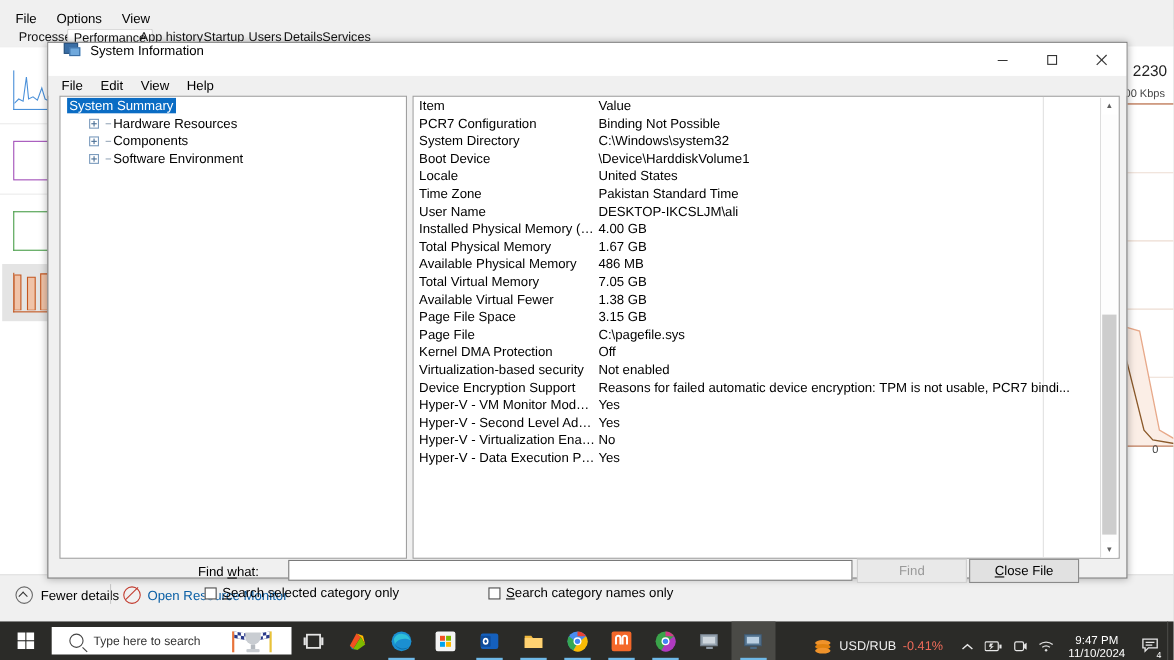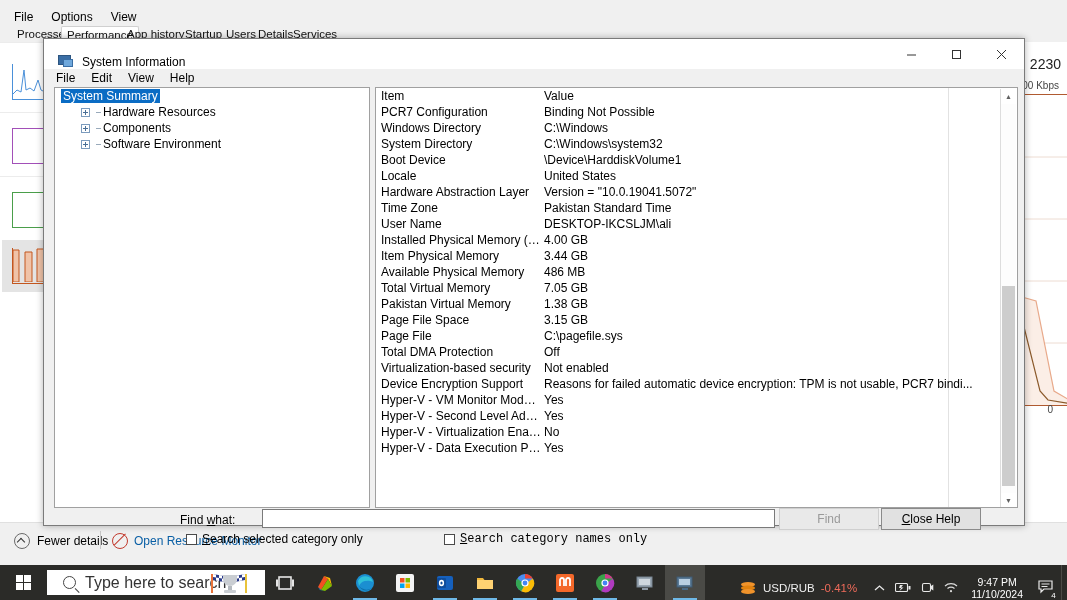--- a/index.html
+++ b/index.html
@@ -37,21 +37,21 @@
   .chev-circle{width:14px;height:14px;border:1px solid #6a6a6a;border-radius:50%;position:relative;}
   .chev-circle::after{content:"";position:absolute;left:3px;top:5px;width:5px;height:5px;border-left:1.3px solid #333;border-top:1.3px solid #333;transform:rotate(45deg);}
   .tm-divider{position:absolute;left:100px;top:8px;width:1px;height:18px;background:#c8c8c8;}
   .tm-resmon{position:absolute;left:112px;top:10px;display:flex;align-items:center;gap:6px;font-size:12px;color:#0a5fa5;}
   .resmon-ic{width:14px;height:14px;border:1.2px solid #c23b2e;border-radius:50%;position:relative;}
   .resmon-ic::after{content:"";position:absolute;left:-1px;top:5px;width:16px;height:1.4px;background:#c23b2e;transform:rotate(-45deg);}
 
   
   .sysinfo{position:absolute;left:43px;top:38px;width:980px;height:486px;background:#f0f0f0;
            border:1px solid #7a7a7a;box-shadow:0 0 7px rgba(0,0,0,.30);}
-  .si-title{position:relative;height:30px;background:#fff;display:flex;align-items:flex-end;}
+  .si-title{position:relative;height:30px;background:#fff;display:flex;align-items:flex-start;}
   .si-ico{width:16px;height:14px;margin-left:14px;margin-right:8px;position:relative;}
   .si-ico .mon{position:absolute;left:0;top:0;width:13px;height:10px;background:#3a6ea5;border:1px solid #2d5580;box-sizing:border-box;}
   .si-ico .mon2{position:absolute;left:5px;top:4px;width:10px;height:8px;background:#6fa8dc;border:1px solid #3a6ea5;box-sizing:border-box;}
   .si-title-text{font-size:12px;color:#000;}
   .si-wbtns{position:absolute;right:0;top:0;height:30px;display:flex;}
   .si-wbtn{width:45px;height:30px;display:flex;align-items:center;justify-content:center;font-size:12px;color:#333;}
   .si-wbtn svg{display:block;}
   .si-menubar{height:18px;background:#f0f0f0;display:flex;align-items:center;gap:16px;padding-left:12px;font-size:12px;}
 
   .si-panes{position:absolute;left:6px;top:48px;width:968px;height:420px;}
@@ -81,32 +81,32 @@
   .find-label{position:absolute;left:130px;top:2px;font-size:12px;}
   .find-input{position:absolute;left:212px;top:-2px;width:513px;height:19px;background:#fff;border:1px solid #7a7a7a;box-sizing:border-box;}
   .btn{position:absolute;top:-3px;height:22px;font-size:12px;display:flex;align-items:center;justify-content:center;
        background:#e1e1e1;border:1px solid #adadad;box-sizing:border-box;}
   .btn.disabled{color:#9a9a9a;background:#e9e9e9;border-color:#cfcfcf;}
   .btn.find{left:729px;width:100px;}
   .btn.close{left:831px;width:100px;background:#e1e1e1;border:1px solid #8a8a8a;color:#000;}
   .chk-wrap{position:absolute;top:21px;display:flex;align-items:center;gap:5px;font-size:12px;}
   .chk{width:11px;height:11px;border:1px solid #4a4a4a;background:#fff;box-sizing:border-box;}
   .chk1{left:136px;}
-  .chk2{left:394px;font-family:Liberation Mono, monospace;}
+  .chk2{left:394px;}
   u{text-decoration:underline;}
 
   
   .taskbar{position:absolute;left:0;top:565px;width:1067px;height:35px;background:#2b2b28;display:flex;align-items:center;}
   .start{width:46px;height:35px;display:flex;align-items:center;justify-content:center;}
   .start-grid{width:15px;height:15px;display:grid;grid-template-columns:7px 7px;grid-template-rows:7px 7px;gap:1px;}
   .start-grid i{background:#fff;display:block;}
   .tb-search{width:218px;height:25px;background:#fff;display:flex;align-items:center;position:relative;margin-left:1px;}
   .tb-search .mag{width:11px;height:11px;border:1.4px solid #444;border-radius:50%;margin-left:16px;position:relative;}
   .tb-search .mag::after{content:"";position:absolute;right:-5px;bottom:-3px;width:6px;height:1.4px;background:#444;transform:rotate(45deg);}
-  .tb-search .ph{font-size:16px;color:#333;margin-left:9px;}
+  .tb-search .ph{font-size:11px;color:#333;margin-left:9px;}
   .tb-search .flags{position:absolute;right:6px;top:1px;width:58px;height:23px;display:flex;align-items:center;justify-content:center;gap:1px;}
   .tbicon{width:40px;height:35px;display:flex;align-items:center;justify-content:center;position:relative;}
   .tbicon.active::after{content:"";position:absolute;bottom:0;left:8px;width:24px;height:2px;background:#6fb9e8;}
   .tbicon.focus{background:#4a4a46;}
   .sq{width:20px;height:20px;border-radius:3px;display:block;}
   .tray{margin-left:auto;display:flex;align-items:center;height:35px;padding-right:6px;gap:0;margin-top:10px;}
   .stock{display:flex;align-items:center;gap:6px;margin-right:10px;}
   .stock-ic{width:17px;height:14px;position:relative;}
   .stock-txt{font-size:11.5px;color:#eee;}
   .stock-pct{font-size:11.5px;color:#ef6b5a;}
@@ -263,77 +263,69 @@
         <div class="lst-inner">
           <div class="lst-row header">
             <span class="c-item">Item</span>
             <span class="c-val">Value</span>
           </div>
           <div class="lst-row">
               <span class="c-item">PCR7 Configuration</span>
               <span class="c-val">Binding Not Possible</span>
             </div>
           <div class="lst-row">
-              <span class="c-item">Windows Directory</span>
-              <span class="c-val">C:\Windows</span>
-            </div>
-          <div class="lst-row">
               <span class="c-item">System Directory</span>
               <span class="c-val">C:\Windows\system32</span>
             </div>
           <div class="lst-row">
               <span class="c-item">Boot Device</span>
               <span class="c-val">\Device\HarddiskVolume1</span>
             </div>
           <div class="lst-row">
               <span class="c-item">Locale</span>
               <span class="c-val">United States</span>
             </div>
           <div class="lst-row">
-              <span class="c-item">Hardware Abstraction Layer</span>
-              <span class="c-val">Version = "10.0.19041.5072"</span>
-            </div>
-          <div class="lst-row">
               <span class="c-item">Time Zone</span>
               <span class="c-val">Pakistan Standard Time</span>
             </div>
           <div class="lst-row">
               <span class="c-item">User Name</span>
               <span class="c-val">DESKTOP-IKCSLJM\ali</span>
             </div>
           <div class="lst-row">
               <span class="c-item">Installed Physical Memory (RAM)</span>
               <span class="c-val">4.00 GB</span>
             </div>
           <div class="lst-row">
-              <span class="c-item">Item Physical Memory</span>
-              <span class="c-val">3.44 GB</span>
+              <span class="c-item">Total Physical Memory</span>
+              <span class="c-val">1.67 GB</span>
             </div>
           <div class="lst-row">
               <span class="c-item">Available Physical Memory</span>
               <span class="c-val">486 MB</span>
             </div>
           <div class="lst-row">
               <span class="c-item">Total Virtual Memory</span>
               <span class="c-val">7.05 GB</span>
             </div>
           <div class="lst-row">
-              <span class="c-item">Pakistan Virtual Memory</span>
+              <span class="c-item">Available Virtual Fewer</span>
               <span class="c-val">1.38 GB</span>
             </div>
           <div class="lst-row">
               <span class="c-item">Page File Space</span>
               <span class="c-val">3.15 GB</span>
             </div>
           <div class="lst-row">
               <span class="c-item">Page File</span>
               <span class="c-val">C:\pagefile.sys</span>
             </div>
           <div class="lst-row">
-              <span class="c-item">Total DMA Protection</span>
+              <span class="c-item">Kernel DMA Protection</span>
               <span class="c-val">Off</span>
             </div>
           <div class="lst-row">
               <span class="c-item">Virtualization-based security</span>
               <span class="c-val">Not enabled</span>
             </div>
           <div class="lst-row">
               <span class="c-item">Device Encryption Support</span>
               <span class="c-val" style="width:440px;">Reasons for failed automatic device encryption: TPM is not usable, PCR7 bindi...</span>
             </div>
@@ -366,21 +358,21 @@
     </div>
 
     <div class="si-find">
       <div class="find-label"><span>Find </span><u>w</u><span>hat:</span></div>
       <input class="find-input" type="text" value="" style="">
       <div class="btn find disabled">
           <span>Find</span>
         </div>
       <div class="btn close">
           <u>C</u>
-          <span>lose Help</span>
+          <span>lose File</span>
         </div>
       <div class="chk-wrap chk1">
         <span class="chk"></span>
         <span><u>S</u><span>earch selected category only</span></span>
       </div>
       <div class="chk-wrap chk2">
         <span class="chk"></span>
         <span><u>S</u><span>earch category names only</span></span>
       </div>
     </div>

